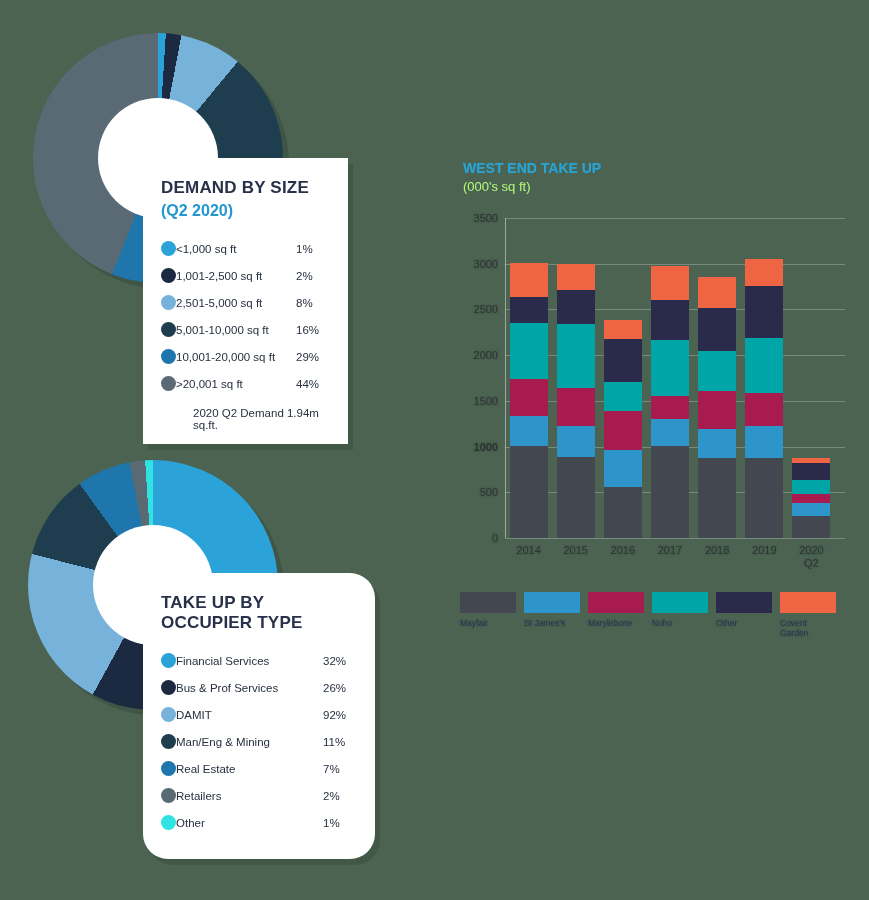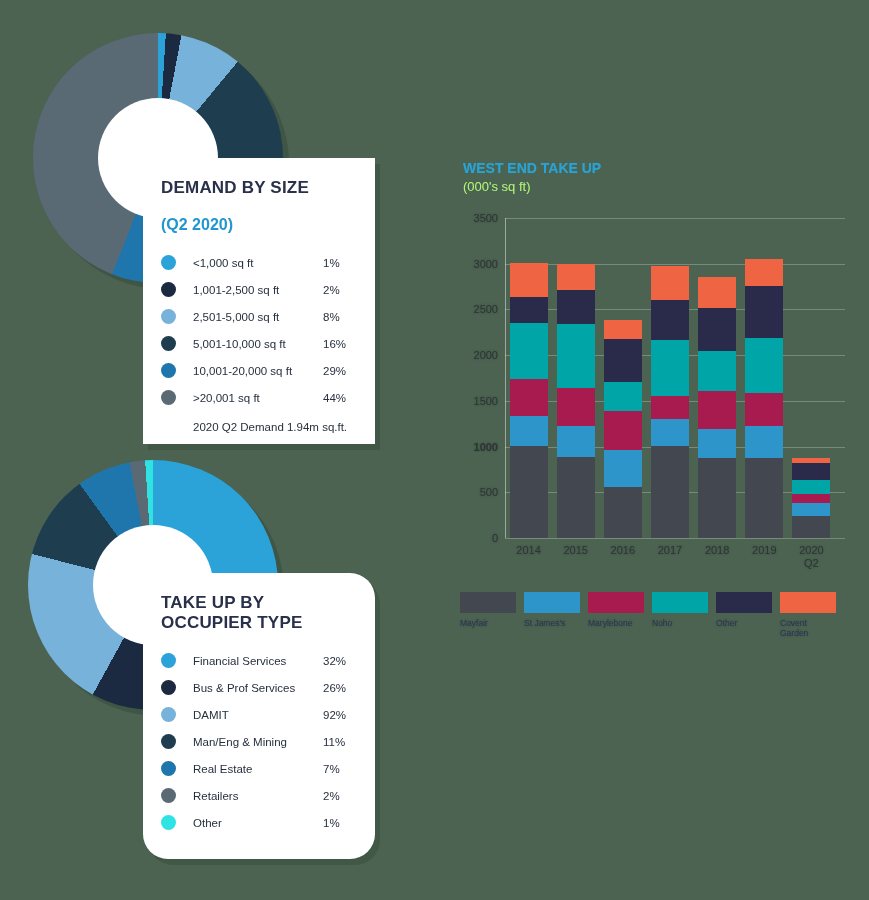--- a/index.html
+++ b/index.html
@@ -33,31 +33,31 @@
     position: absolute;
     background: #ffffff;
     box-shadow: 5px 6px 0 rgba(40,60,45,0.28);
   }
   .card-title {
     font-size: 17px; font-weight: bold; color: #28304a;
     letter-spacing: 0.2px; line-height: 1.18;
   }
   .card-sub {
     font-size: 16px; font-weight: bold; color: #2196cf;
-    line-height: 1.25; margin-top: 17px;
+    line-height: 1.25; margin-top: 3px;
   }
   .legend-rows { margin-top: 14px; }
   .legend-row {
     display: flex; align-items: center; height: 27px;
   }
   .legend-dot {
     width: 15px; height: 15px; border-radius: 50%; flex: 0 0 15px;
   }
   .legend-label {
-    font-size: 11.5px; color: #26303f; margin-left: 17px;
+    font-size: 11.5px; color: #26303f; 
     flex: 1 1 auto; white-space: nowrap;
   }
   .legend-val {
     font-size: 11.5px; color: #26303f; text-align: left; width: 34px;
     flex: 0 0 34px;
   }
   .legend-note {
     font-size: 11.5px; color: #26303f; margin-top: 10px; margin-left: 32px;
   }
 
@@ -107,21 +107,21 @@
 <div id="stage">
 
   <div class="donut-block" style="left:28px; top:28px; width:360px; height:420px;">
     <div class="donut-wrap" style="left:5px; top:5px;">
       <div class="donut-shadow"></div>
       <div class="donut" id="demand-donut-ring" style="background: conic-gradient(rgb(43, 163, 217) 0deg, rgb(43, 163, 217) 3.6deg, rgb(27, 42, 64) 3.6deg, rgb(27, 42, 64) 10.8deg, rgb(119, 178, 218) 10.8deg, rgb(119, 178, 218) 39.6deg, rgb(30, 61, 79) 39.6deg, rgb(30, 61, 79) 97.2deg, rgb(31, 118, 173) 97.2deg, rgb(31, 118, 173) 201.6deg, rgb(90, 106, 117) 201.6deg, rgb(90, 106, 117) 360deg);"></div>
       <div class="donut-hole"></div>
     </div>
   </div>
 
-  <div class="card" style="left:143px; top:158px; width:232px; height:286px; padding:20px 18px 10px 18px;">
+  <div class="card" style="left:143px; top:158px; width:205px; height:286px; padding:20px 18px 10px 18px;">
     <div class="card-title">DEMAND BY SIZE</div>
     <div class="card-sub">(Q2 2020)</div>
     <div class="legend-rows" id="demand-legend">
         <div class="legend-row">
           <span class="legend-dot" style="background: rgb(43, 163, 217);"></span>
           <span class="legend-label">&lt;1,000 sq ft</span>
           <span class="legend-val">1%</span>
         </div>
         <div class="legend-row">
           <span class="legend-dot" style="background: rgb(27, 42, 64);"></span>

